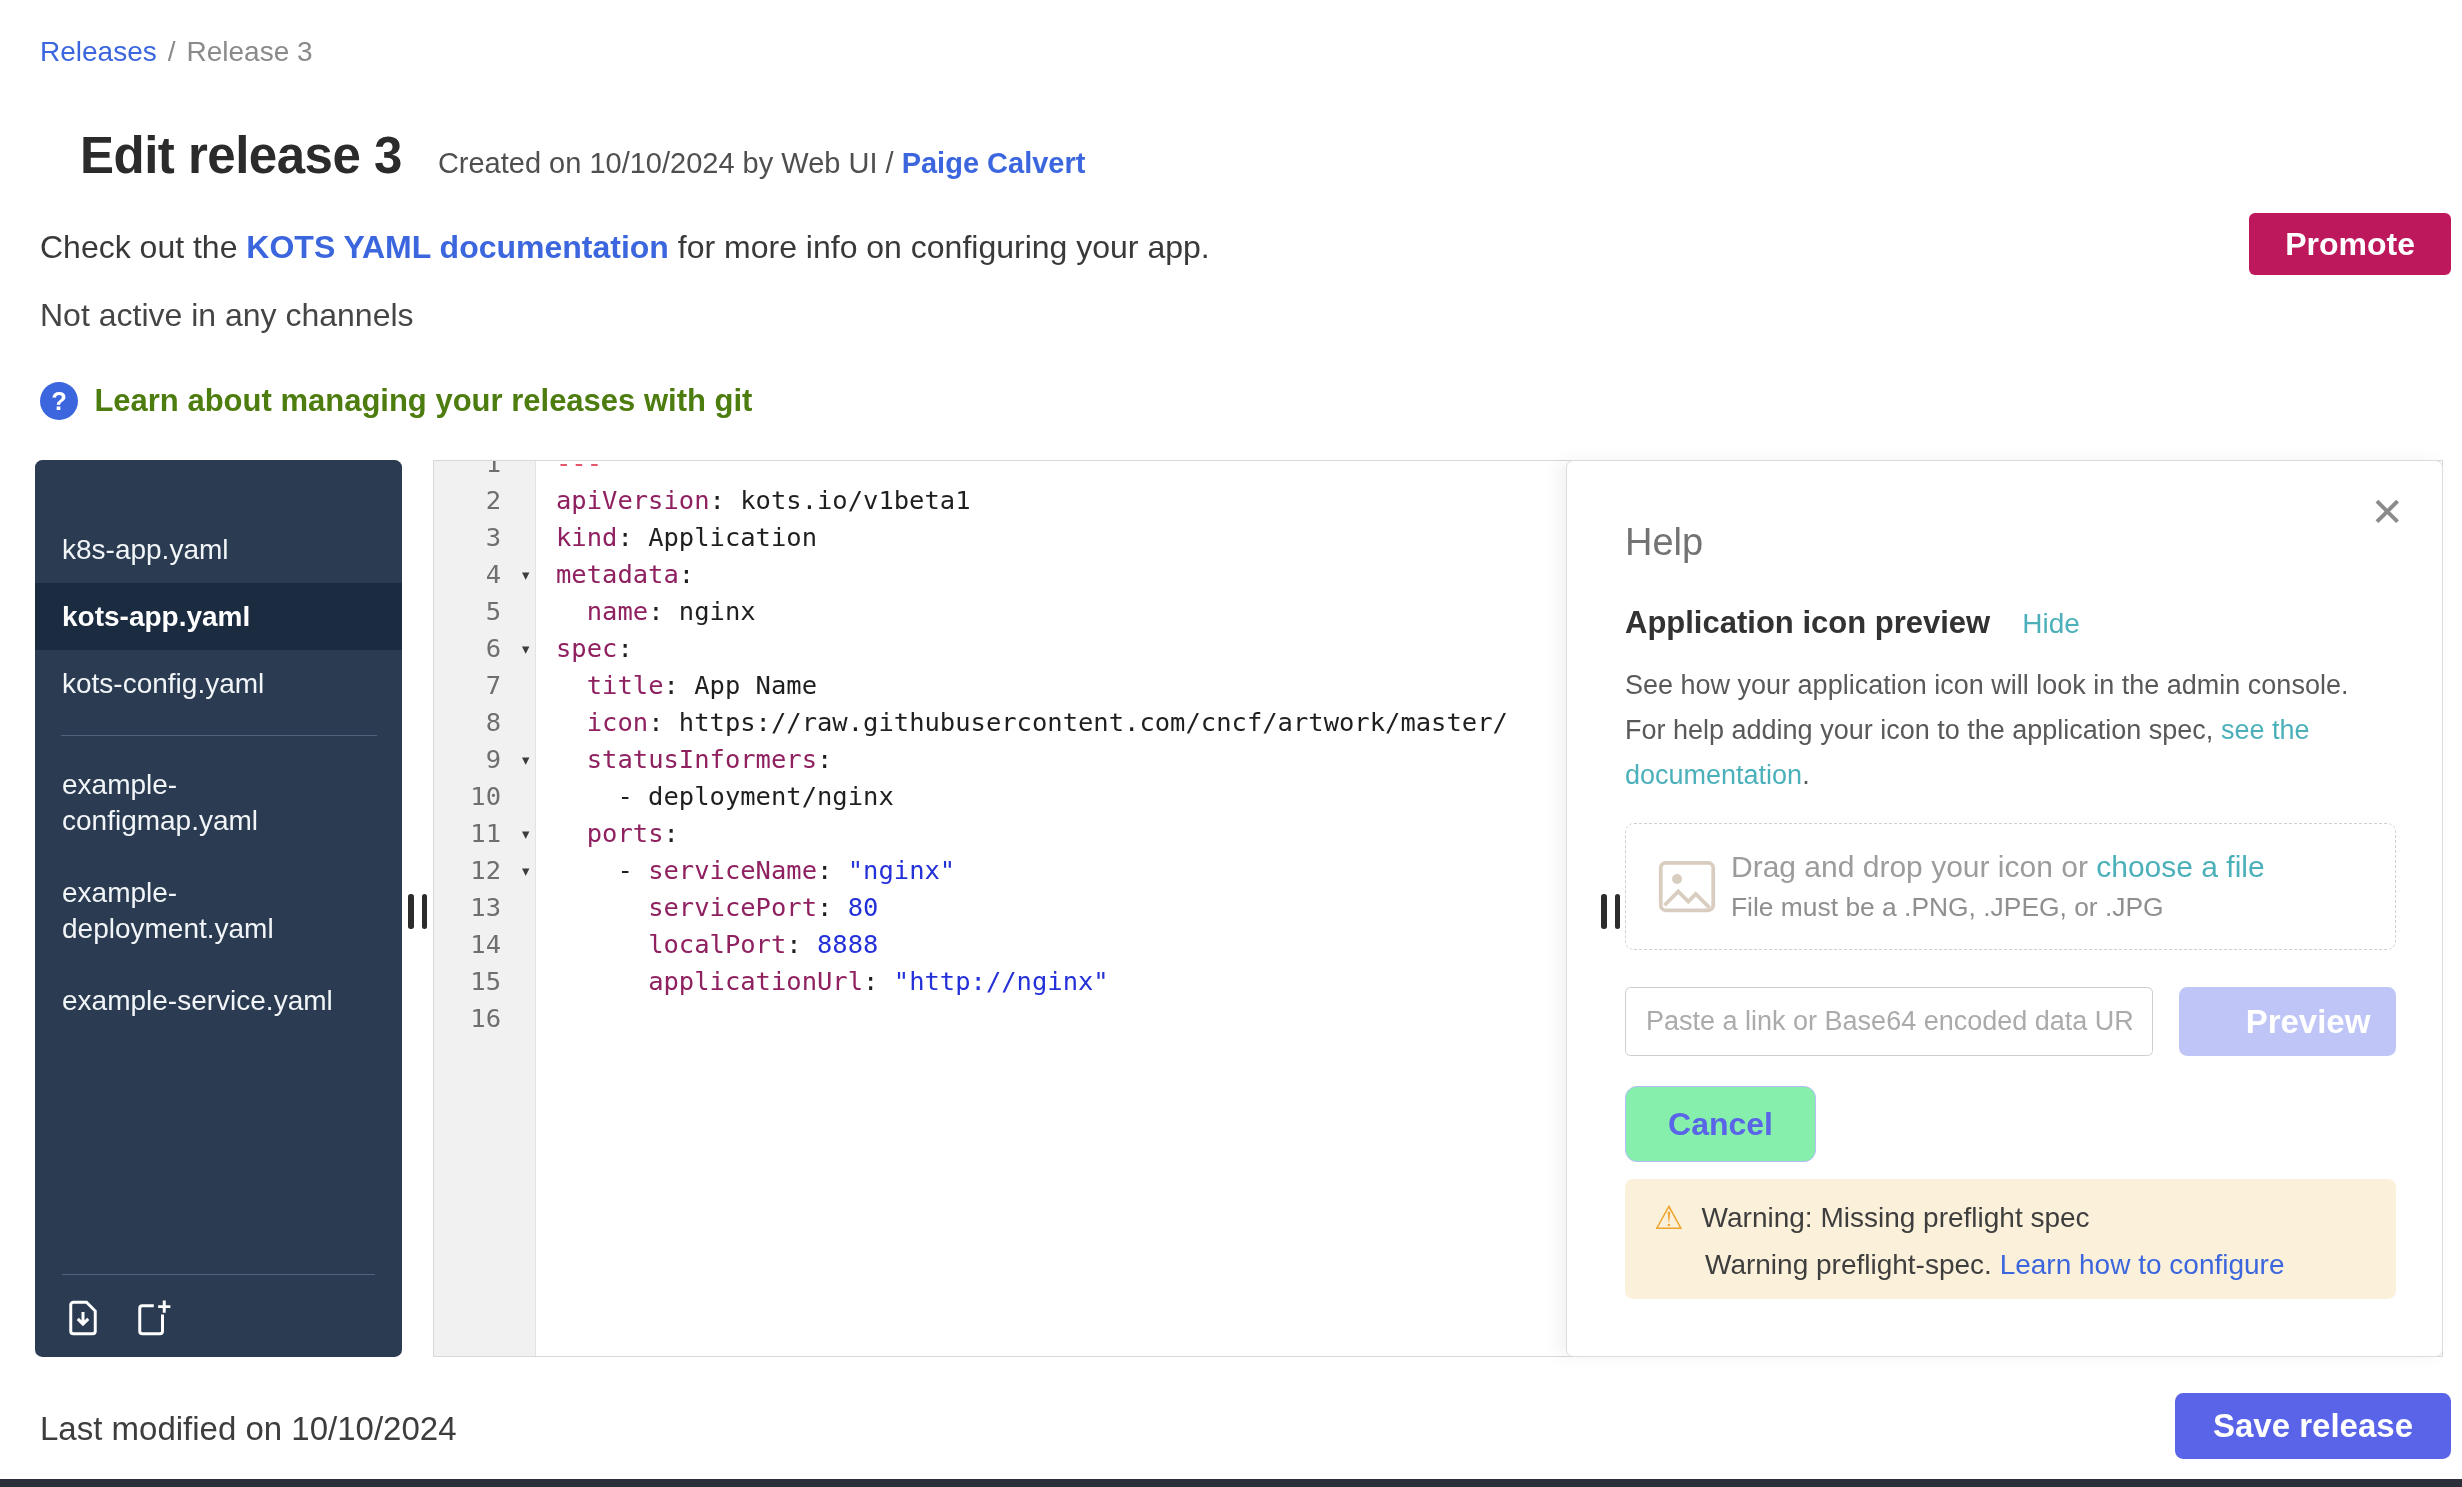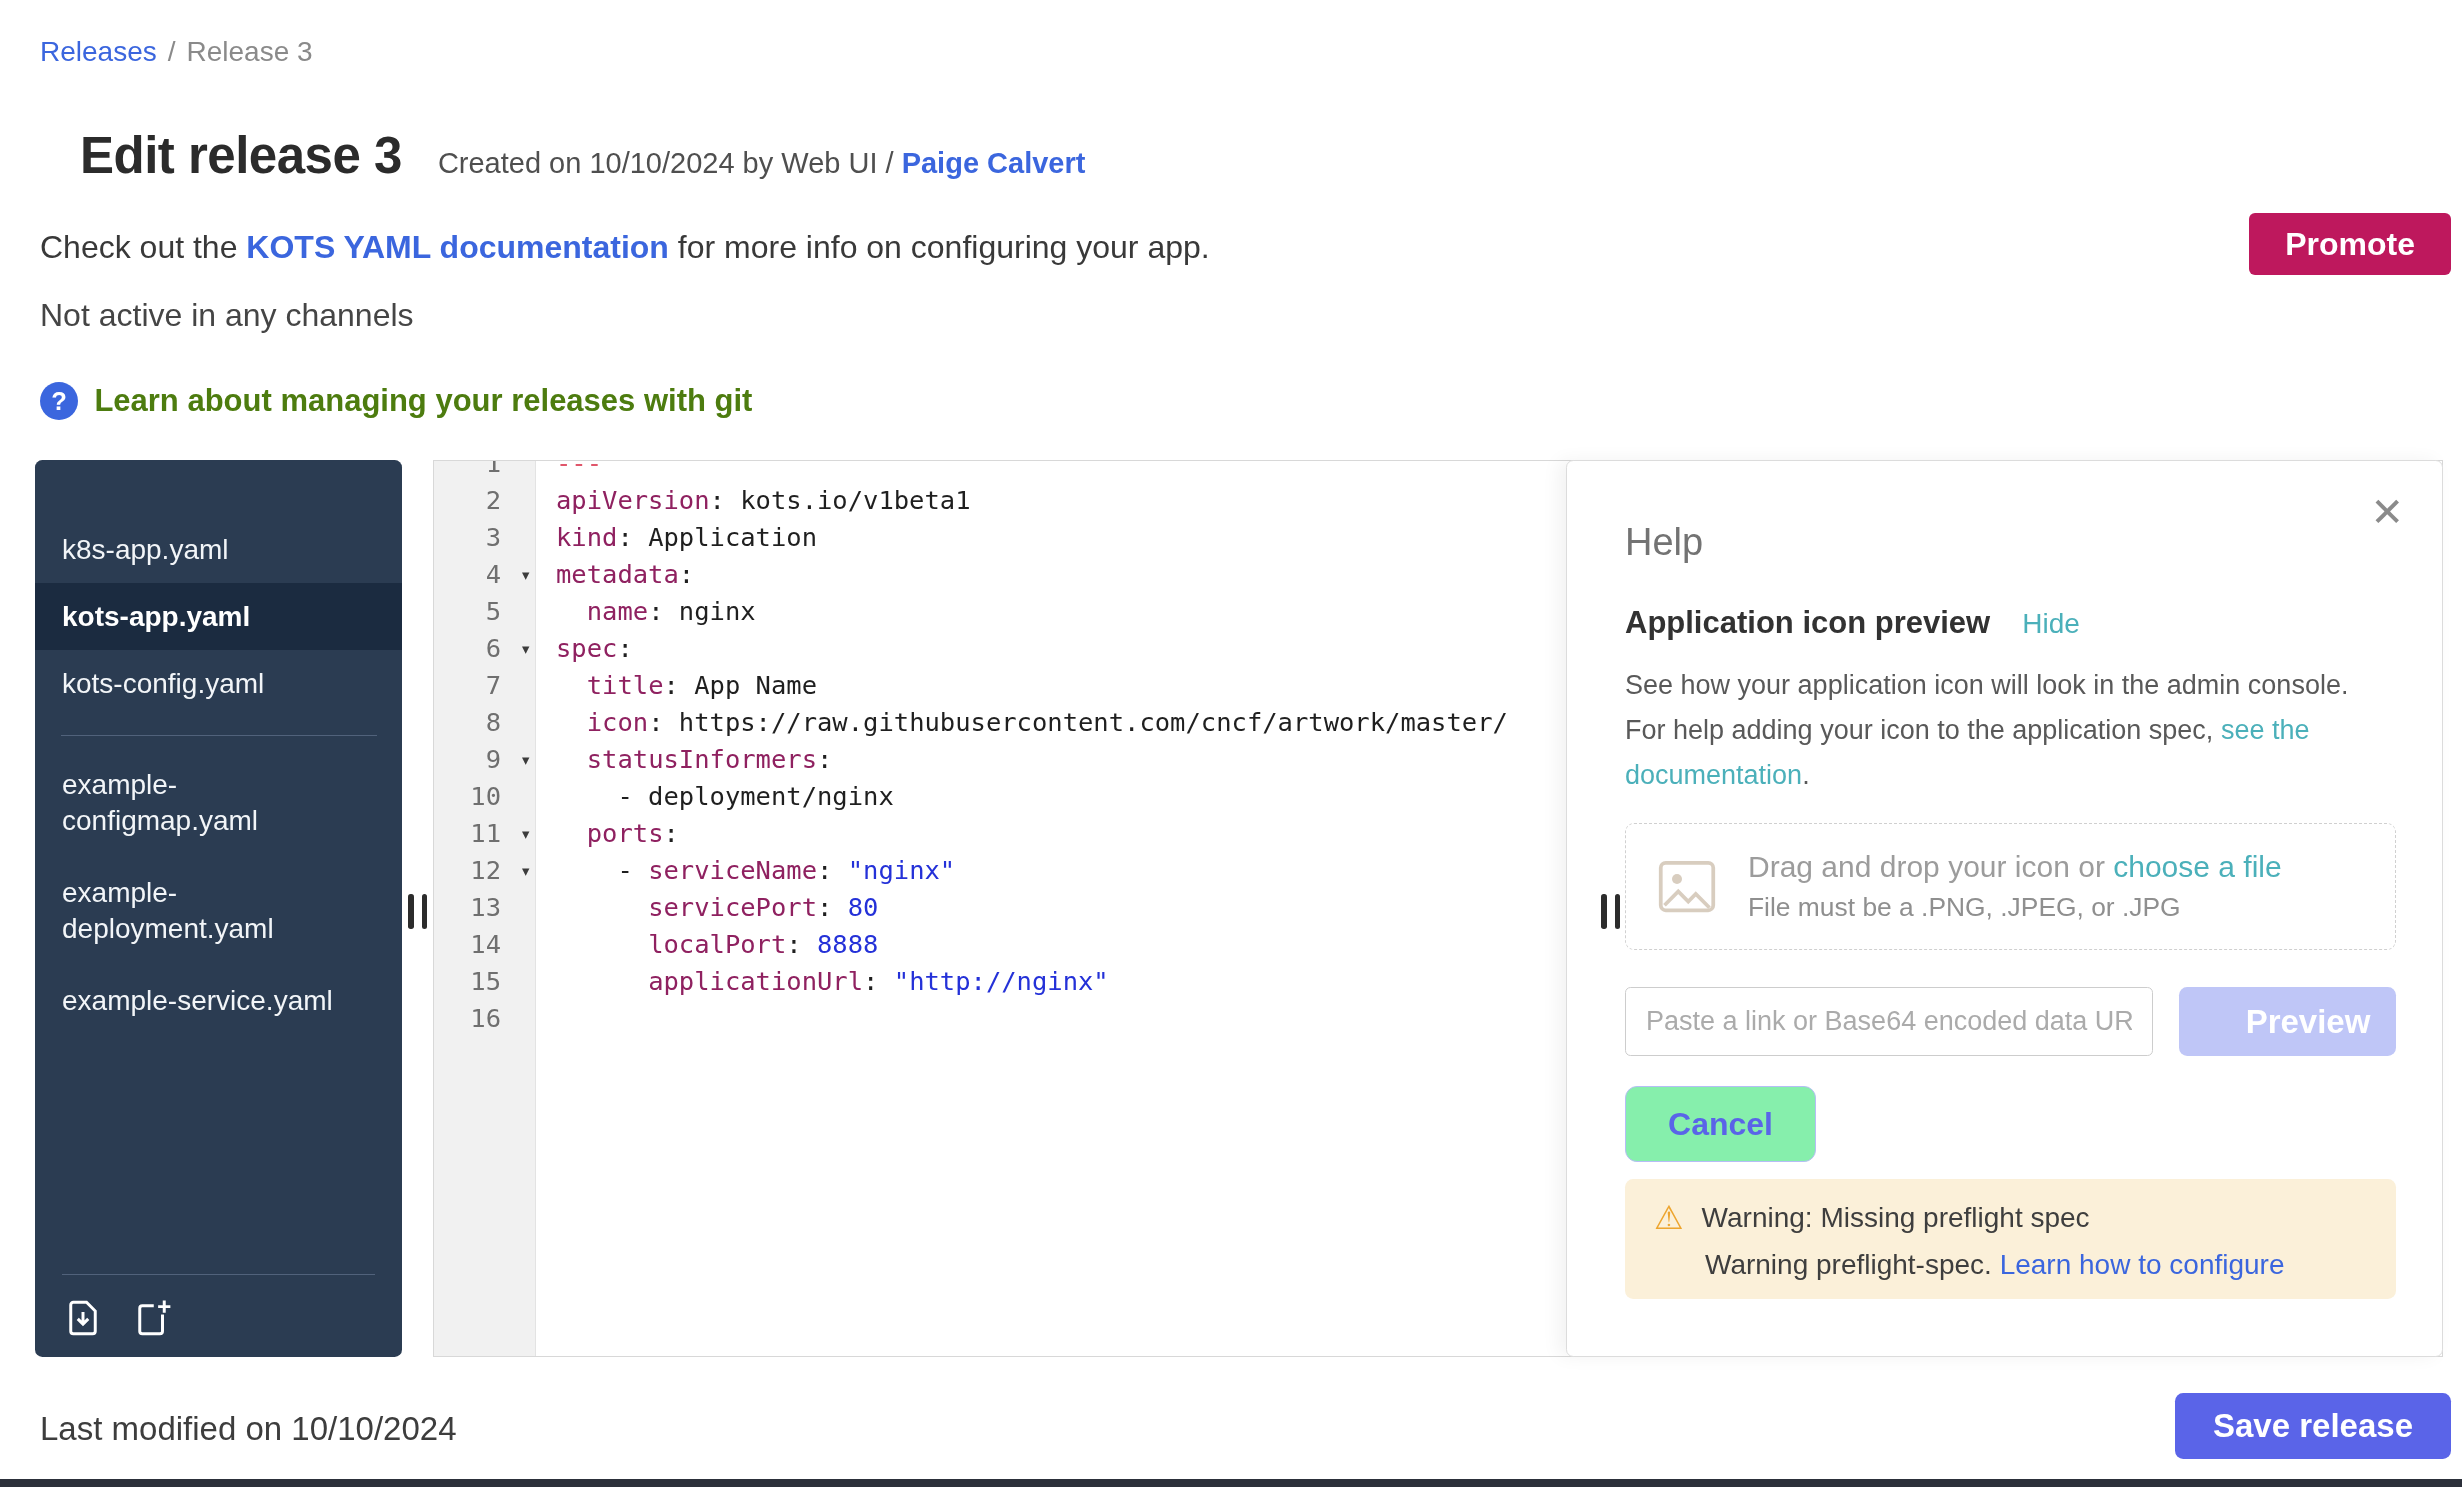--- a/index.html
+++ b/index.html
@@ -67,21 +67,21 @@
           border:0.9px solid #dcdcdc; border-radius:7.3px; box-shadow:-7.3px 0 18px rgba(0,0,0,0.05); z-index:4; }
   .help-close { position:absolute; top:31px; right:38px; font-size:40px; color:#8b8b8b; cursor:pointer; line-height:1; }
   .help-title { position:absolute; left:58px; top:60px; font-size:38px; font-weight:500; color:#737373; }
   .help-section-row { position:absolute; left:58px; top:144px; display:flex; align-items:baseline; gap:32px; }
   .help-section-title { font-size:31px; font-weight:bold; color:#323232; }
   .teal-link { color:#4bb0ba; font-size:28px; }
   .help-desc { position:absolute; left:58px; top:202px; width:729px; font-size:27px; line-height:45px; color:#595959; }
   .help-desc a { color:#4bb0ba; }
 
   .dropzone { position:absolute; left:58px; right:46px; top:362px; height:127px; border:1.8px dashed #d0d0d0;
-              border-radius:9px; display:flex; align-items:center; padding-left:31px; gap:31px; cursor:pointer; }
+              border-radius:9px; display:flex; align-items:center; padding-left:31px; gap:14px; cursor:pointer; }
   .dz-line1 { font-size:30px; color:#9c9c9c; }
   .dz-line1 a { color:#4bb0ba; font-size:30px; }
   .dz-line2 { font-size:26.4px; color:#8f8f8f; margin-top:7.3px; }
 
   .url-input { position:absolute; left:58px; top:526px; width:528px; height:69px; border:1.8px solid #cdcdcd;
                border-radius:5.5px; font-size:27px; padding:0 20px; color:#444; outline:none;
                font-family:"Liberation Sans", sans-serif; }
   .url-input::placeholder { color:#ababab; }
   .preview-btn { position:absolute; right:46px; top:526px; width:217px; height:69px; background:#bfc6f7;
                  color:#fff; font-size:33px; font-weight:bold; border:none; border-radius:8.2px;padding-left:41px; }

